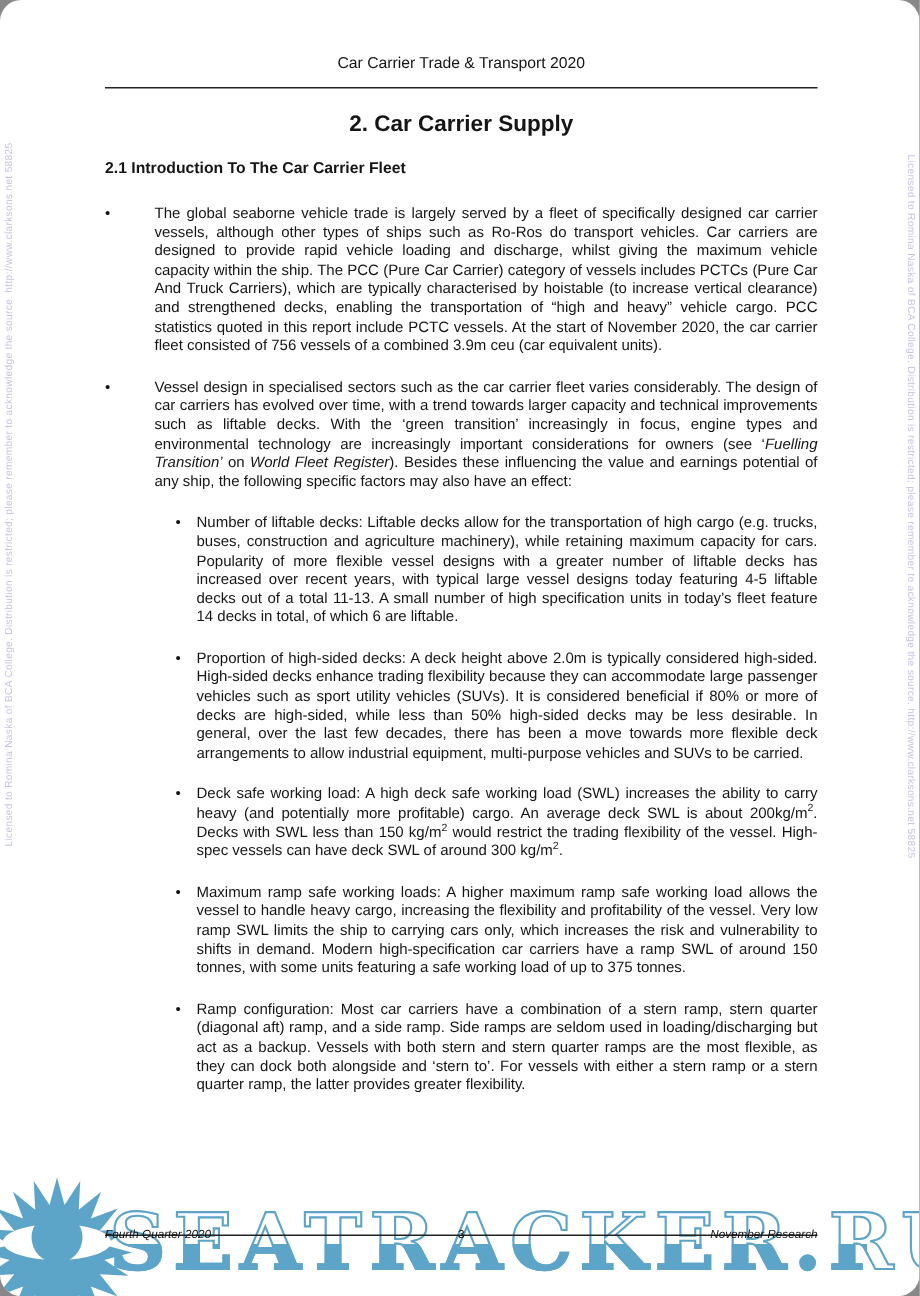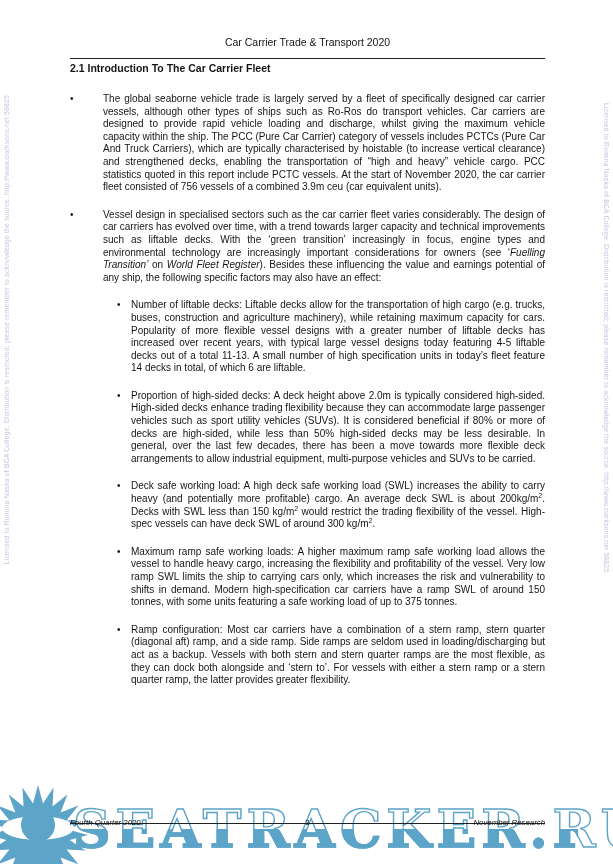--- a/index.html
+++ b/index.html
@@ -1,37 +1,37 @@
 <!DOCTYPE html>
 <html><head>
 <meta charset="utf-8">
 <style>
   html,body{margin:0;padding:0;background:#888;}
   .page{
     position:relative;width:613px;height:864px;background:#ffffff;
     margin:0 auto;overflow:hidden;
-    font-family:"Liberation Sans","DejaVu Sans",sans-serif;color:#151515;
+    font-family:"Liberation Sans","DejaVu Sans",sans-serif;color:#151515;border-radius:14px;
   }
   
   .side-text{
     position:absolute;font-size:6.8px;letter-spacing:.2px;color:#c4c4e0;
     white-space:nowrap;
   }
   .side-text.left{
     left:3px;top:95px;writing-mode:vertical-rl;transform:rotate(180deg);
   }
   .side-text.right{
     right:3px;top:103px;writing-mode:vertical-rl;
   }
   
   .content{position:absolute;left:70px;width:475px;top:0;}
   .header-title{margin-top:36px;text-align:center;font-size:10.5px;}
   .rule{border:0;border-top:1.2px solid #222;margin:10px 0 0 0;}
   .h1{margin-top:15px;text-align:center;font-size:15px;font-weight:bold;}
-  .h2{margin-top:3px;font-size:10.5px;font-weight:bold;}
+  .h2{margin-top:15px;font-size:10.5px;font-weight:bold;}
   .bullets{margin-top:19px;}
   .bullet{display:flex;margin-bottom:15px;}
   .bullet .marker{flex:0 0 33px;font-size:10px;line-height:12.6px;}
   .bullet.sub{margin-left:47px;}
   .bullet.sub .marker{flex:0 0 14px;}
   .bullet .btext{
     flex:1;font-size:10px;line-height:12.6px;text-align:justify;
   }
   .btext b{font-weight:normal;}
   .btext i{font-style:italic;}
@@ -59,20 +59,21 @@
 <body>
 
 <div class="page">
 
   <div class="side-text left">Licensed to Romina Naska of BCA College. Distribution is restricted; please remember to acknowledge the source. http://www.clarksons.net 58825</div>
   <div class="side-text right">Licensed to Romina Naska of BCA College. Distribution is restricted; please remember to acknowledge the source. http://www.clarksons.net 58825</div>
 
   <div class="content">
     <div class="header-title">Car Carrier Trade &amp; Transport 2020</div>
     <hr class="rule">
+    <div class="h1">2. Car Carrier Supply</div>
     <div class="h2">2.1 Introduction To The Car Carrier Fleet</div>
     <div class="bullets" id="bullets">
         <div class="bullet">
           <div class="marker">•</div>
           <div class="btext"><span>The global seaborne vehicle trade is largely served by a fleet of specifically designed car carrier vessels, although other types of ships such as Ro-Ros do transport vehicles. Car carriers are designed to provide rapid vehicle loading and discharge, whilst giving the maximum vehicle capacity within the ship. The PCC (Pure Car Carrier) category of vessels includes PCTCs (Pure Car And Truck Carriers), which are typically characterised by hoistable (to increase vertical clearance) and strengthened decks, enabling the transportation of “high and heavy” vehicle cargo. PCC statistics quoted in this report include PCTC vessels. At the start of November 2020, the car carrier fleet consisted of 756 vessels of a combined 3.9m ceu (car equivalent units).</span></div>
         </div>
         <div class="bullet">
           <div class="marker">•</div>
           <div class="btext"><span>Vessel design in specialised sectors such as the car carrier fleet varies considerably. The design of car carriers has evolved over time, with a trend towards larger capacity and technical improvements such as liftable decks. With the ‘green transition’ increasingly in focus, engine types and environmental technology are increasingly important considerations for owners (see ‘</span><i>Fuelling Transition’</i><span> on </span><i>World Fleet Register</i><span>). Besides these influencing the value and earnings potential of any ship, the following specific factors may also have an effect:</span></div>
         </div>

